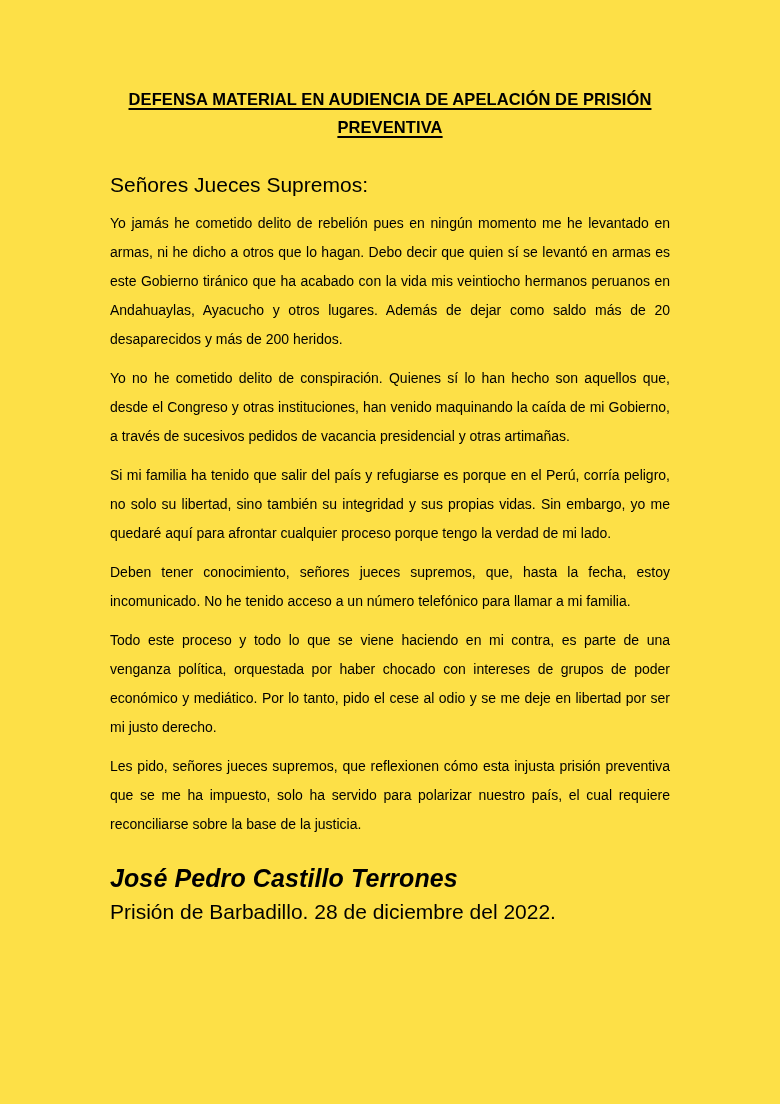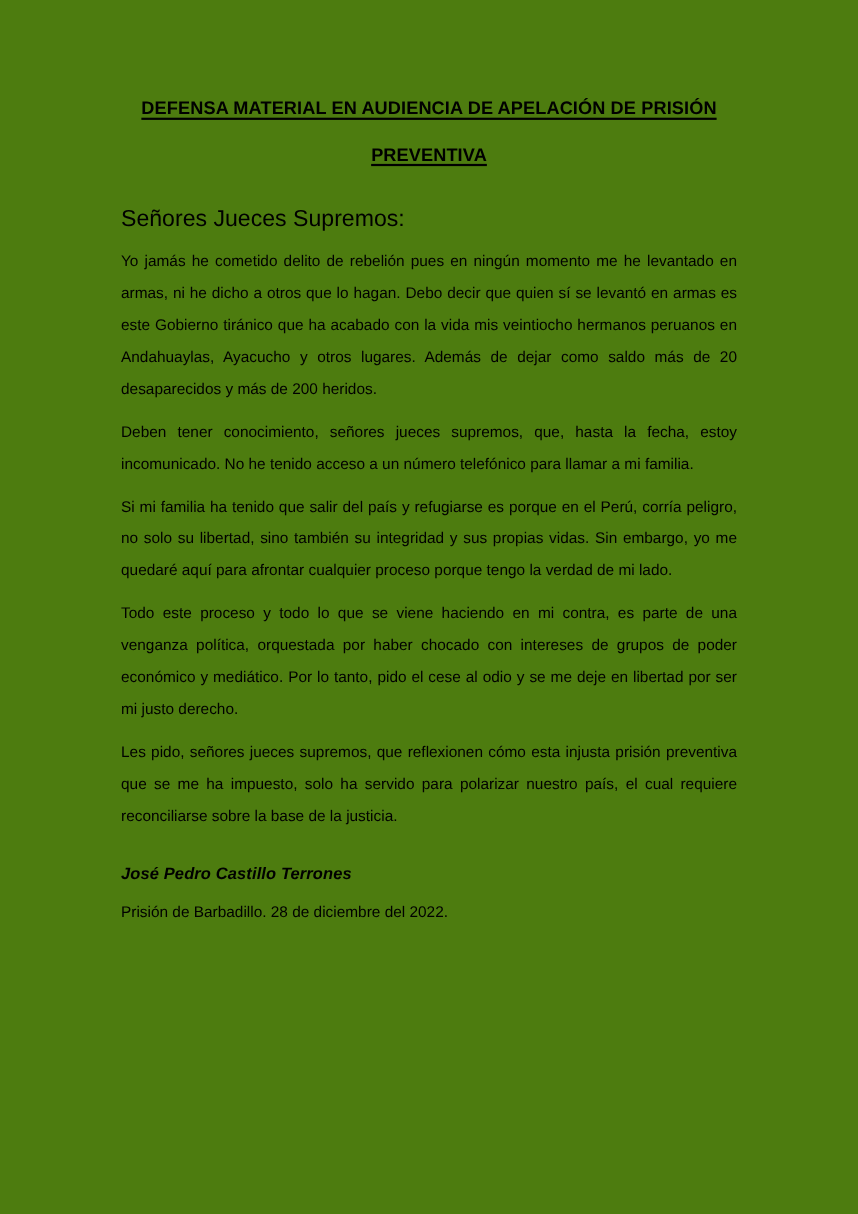--- a/index.html
+++ b/index.html
@@ -13,21 +13,21 @@
     height: 1104px;
     font-family: "Liberation Sans", sans-serif;
     color: #000000;
     -webkit-font-smoothing: antialiased;
   }
 
   .page {
     position: relative;
     width: 780px;
     height: 1104px;
-    background: #4d7c0f;
+    background: #fde047;
     box-sizing: border-box;
     padding: 0;
     overflow: hidden;
   }
 
   .content {
     position: absolute;
     left: 110px;
     top: 86px;
     width: 560px;
@@ -45,21 +45,21 @@
   .doc-title .title-line {
     display: inline-block;
     text-decoration: underline;
     text-underline-offset: 3px;
     text-decoration-thickness: 1.6px;
   }
   .title-row {
     text-align: center;
   }
   .title-row + .title-row {
-    margin-top: 16px;
+    margin-top: 2px;
   }
 
   
   .salutation {
     margin: 30px 0 0 0;
     font-size: 21px;
     line-height: 29px;
     text-align: left;
   }
 
@@ -71,50 +71,51 @@
     text-justify: inter-word;
     hyphens: none;
   }
   p.body-par:first-of-type {
     margin-top: 10px;
   }
 
   
   .signature {
     margin: 26px 0 0 0;
-    font-size: 15px;
+    font-size: 25px;
     font-weight: bold;
     font-style: italic;
     line-height: 26px;
     text-align: left;
     letter-spacing: 0.1px;
   }
   .sign-place {
     margin: 8px 0 0 0;
-    font-size: 14px;
+    font-size: 21px;
     line-height: 26px;
     text-align: left;
   }
 </style>
 </head>
 <body>
 
 <div class="page">
   <div class="content">
 
     <div class="doc-title">
       <div class="title-row"><span class="title-line">DEFENSA MATERIAL EN AUDIENCIA DE APELACIÓN DE PRISIÓN</span></div>
       <div class="title-row"><span class="title-line">PREVENTIVA</span></div>
     </div>
 
     <p class="salutation">Señores Jueces Supremos:</p>
 
     <p class="body-par">Yo jamás he cometido delito de rebelión pues en ningún momento me he levantado en armas, ni he dicho a otros que lo hagan. Debo decir que quien sí se levantó en armas es este Gobierno tiránico que ha acabado con la vida mis veintiocho hermanos peruanos en Andahuaylas, Ayacucho y otros lugares. Además de dejar como saldo más de 20 desaparecidos y más de 200 heridos.</p>
+    <p class="body-par">Yo no he cometido delito de conspiración. Quienes sí lo han hecho son aquellos que, desde el Congreso y otras instituciones, han venido maquinando la caída de mi Gobierno, a través de sucesivos pedidos de vacancia presidencial y otras artimañas.</p>
+    <p class="body-par">Si mi familia ha tenido que salir del país y refugiarse es porque en el Perú, corría peligro, no solo su libertad, sino también su integridad y sus propias vidas. Sin embargo, yo me quedaré aquí para afrontar cualquier proceso porque tengo la verdad de mi lado.</p>
     <p class="body-par">Deben tener conocimiento, señores jueces supremos, que, hasta la fecha, estoy incomunicado. No he tenido acceso a un número telefónico para llamar a mi familia.</p>
-    <p class="body-par">Si mi familia ha tenido que salir del país y refugiarse es porque en el Perú, corría peligro, no solo su libertad, sino también su integridad y sus propias vidas. Sin embargo, yo me quedaré aquí para afrontar cualquier proceso porque tengo la verdad de mi lado.</p>
     <p class="body-par">Todo este proceso y todo lo que se viene haciendo en mi contra, es parte de una venganza política, orquestada por haber chocado con intereses de grupos de poder económico y mediático. Por lo tanto, pido el cese al odio y se me deje en libertad por ser mi justo derecho.</p>
     <p class="body-par">Les pido, señores jueces supremos, que reflexionen cómo esta injusta prisión preventiva que se me ha impuesto, solo ha servido para polarizar nuestro país, el cual requiere reconciliarse sobre la base de la justicia.</p>
 
     <div class="signature">José Pedro Castillo Terrones</div>
     <div class="sign-place">Prisión de Barbadillo. 28 de diciembre del 2022.</div>
 
   </div>
 </div>
 
 </body></html>

